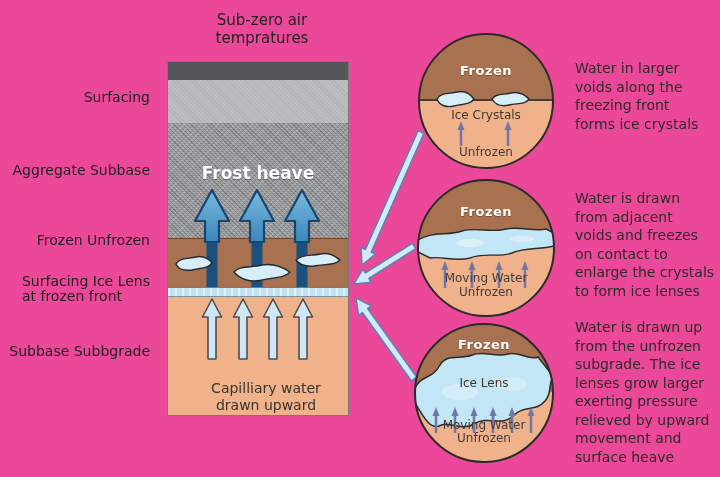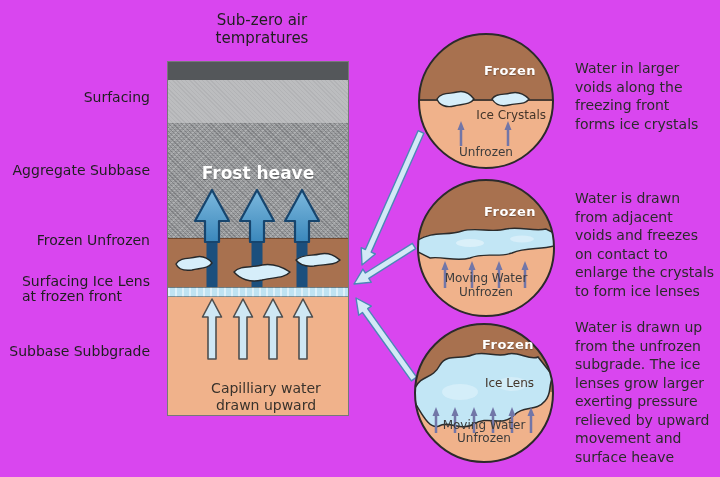--- a/index.html
+++ b/index.html
@@ -1,17 +1,17 @@
 <!DOCTYPE html>
 <html><head>
 <meta charset="utf-8">
 <style>
   html,body{margin:0;padding:0;background:#ffffff;}
   #canvas{
-    position:relative;width:720px;height:477px;background:#d946ef;overflow:hidden;
+    position:relative;width:720px;height:477px;background:#ec4899;overflow:hidden;
     font-family:"DejaVu Sans","Liberation Sans",sans-serif;color:#1f1f1f;
   }
   .abs{position:absolute;}
   .ml{white-space:pre;}
   .gfx{position:absolute;left:0;top:0;z-index:2;}
   .txt{z-index:3;}
   
   #column-frame{left:167px;top:61px;width:182px;height:355px;border:1px solid #77787a;z-index:1;box-sizing:border-box;background:#fff;}
   .band{position:absolute;left:0;width:180px;}
   #band-dark{top:0;height:18px;background:#54575a;}
@@ -25,23 +25,23 @@
   #band-frozen{top:176px;height:49px;background:#a8714f;border-top:1px solid rgba(60,30,10,.5);box-sizing:border-box;}
   #band-ice{top:225px;height:10px;background:#bfe3f2;border-top:1px solid rgba(40,40,40,.55);border-bottom:1px solid rgba(40,40,40,.45);box-sizing:border-box;
     background-image:repeating-linear-gradient(90deg, rgba(255,255,255,.5) 0 2px, transparent 2px 7px);}
   #band-unfrozen{top:235px;height:118px;background:#f0b28b;}
   
   .lbl{font-size:14px;line-height:16px;color:#1f1f1f;}
   .right-lbl{right:570px;}
   #top-label{left:182px;top:11px;width:160px;text-align:center;font-size:15px;line-height:18px;}
   #frost-heave{left:168px;top:163px;width:180px;text-align:center;font-weight:bold;font-size:17px;color:#ffffff;text-shadow:0 1px 1px rgba(0,0,0,.35);}
   #capillary{left:168px;top:362px;width:196px;text-align:center;font-size:14px;line-height:17px;color:#3a332c;margin-top:18px;}
-  .frozen-lbl{width:100px;text-align:right;font-weight:bold;font-size:13px;color:#ffffff;text-shadow:0 1px 1px rgba(0,0,0,.3);letter-spacing:.5px;}
+  .frozen-lbl{width:100px;text-align:center;font-weight:bold;font-size:13px;color:#ffffff;text-shadow:0 1px 1px rgba(0,0,0,.3);letter-spacing:.5px;}
   .small-lbl{width:120px;text-align:center;font-size:12px;line-height:13px;color:#3c3c3c;}
-  .crystal-lbl{color:#43352a;text-align:right;}
+  .crystal-lbl{color:#43352a;}
   .desc{left:575px;width:150px;font-size:14px;line-height:18.5px;color:#2b2b2b;}
 </style>
 </head>
 <body>
 
 <div id="canvas">
 
   <div id="column-frame" class="abs">
     <div id="band-dark" class="band"></div>
     <div id="band-surfacing" class="band"></div>

